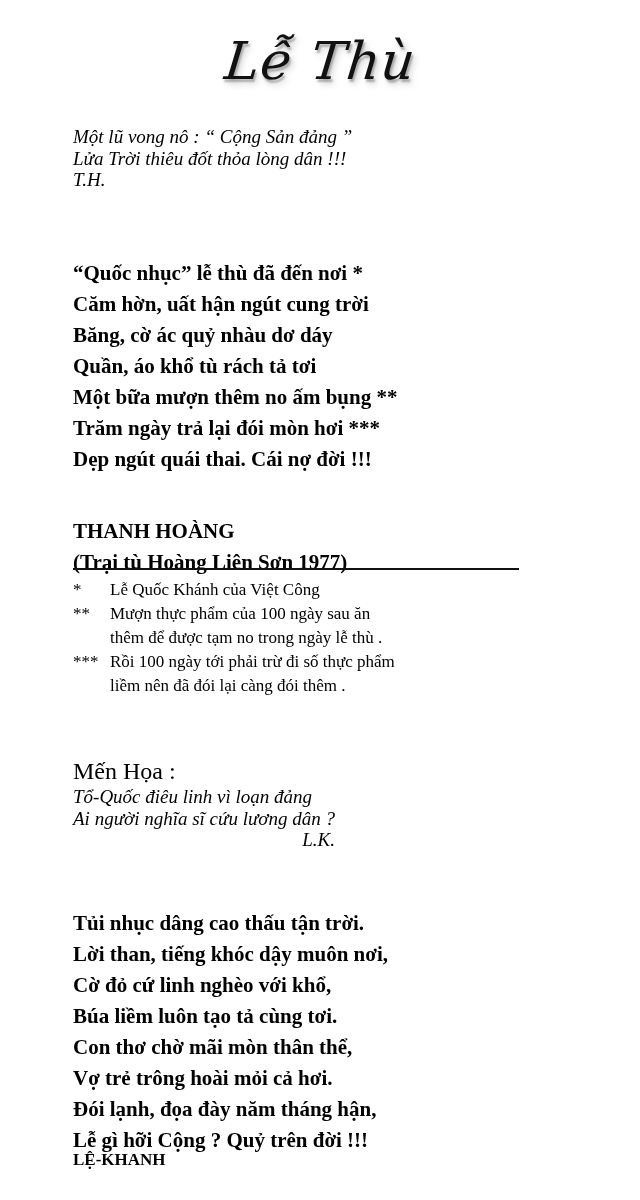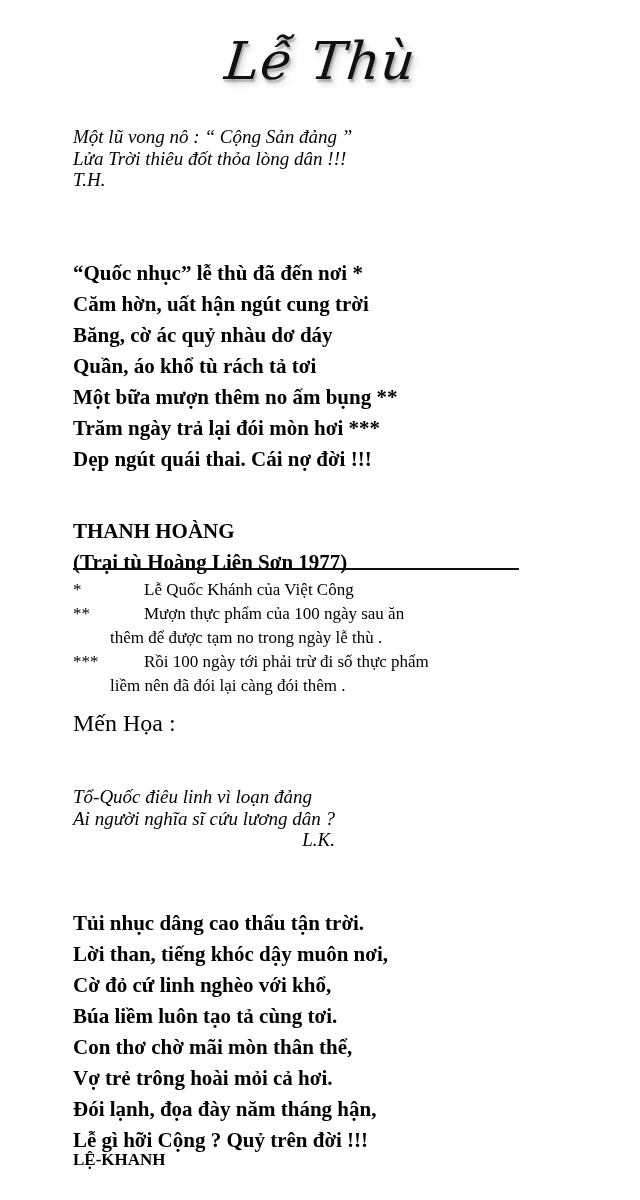--- a/index.html
+++ b/index.html
@@ -109,21 +109,21 @@
   }
   .fn-row {
     display: flex;
     align-items: baseline;
   }
   .fn-mark {
     display: inline-block;
     min-width: 37px;
     flex: 0 0 auto;
   }
-  .fn-text { display: inline-block; margin-left: 34px; }
+  .fn-text { display: inline-block; }
   .fn-cont {
     display: block;
     padding-left: 37px;
   }
 
   
   .section-head {
     position: absolute;
     left: 73px;
     font-size: 24px;
@@ -194,21 +194,21 @@
     <div>
       <div class="fn-row">
         <span class="fn-mark">***</span>
         <span class="fn-text">Rồi 100 ngày tới phải trừ đi số thực phẩm</span>
       </div>
       <span class="fn-cont">liềm nên đã đói lại càng đói thêm .</span>
     </div>
 
   </div>
 
-  <div class="section-head" style="top:708px;text-align:center;">Mến Họa :</div>
+  <div class="section-head" style="top:756px;text-align:center;">Mến Họa :</div>
 
   <div class="block epigraph" style="top:786px;">
     <span class="sig">Tổ-Quốc điêu linh vì loạn đảng</span>
     <span class="sig">Ai người nghĩa sĩ cứu lương dân ?</span>
     <span class="sig indent">L.K.</span>
   </div>
 
   <div class="block poem" style="top:876px;">
     <span class="line">Tủi nhục dâng cao thấu tận trời.</span>
     <span class="line">Lời than, tiếng khóc dậy muôn nơi,</span>

